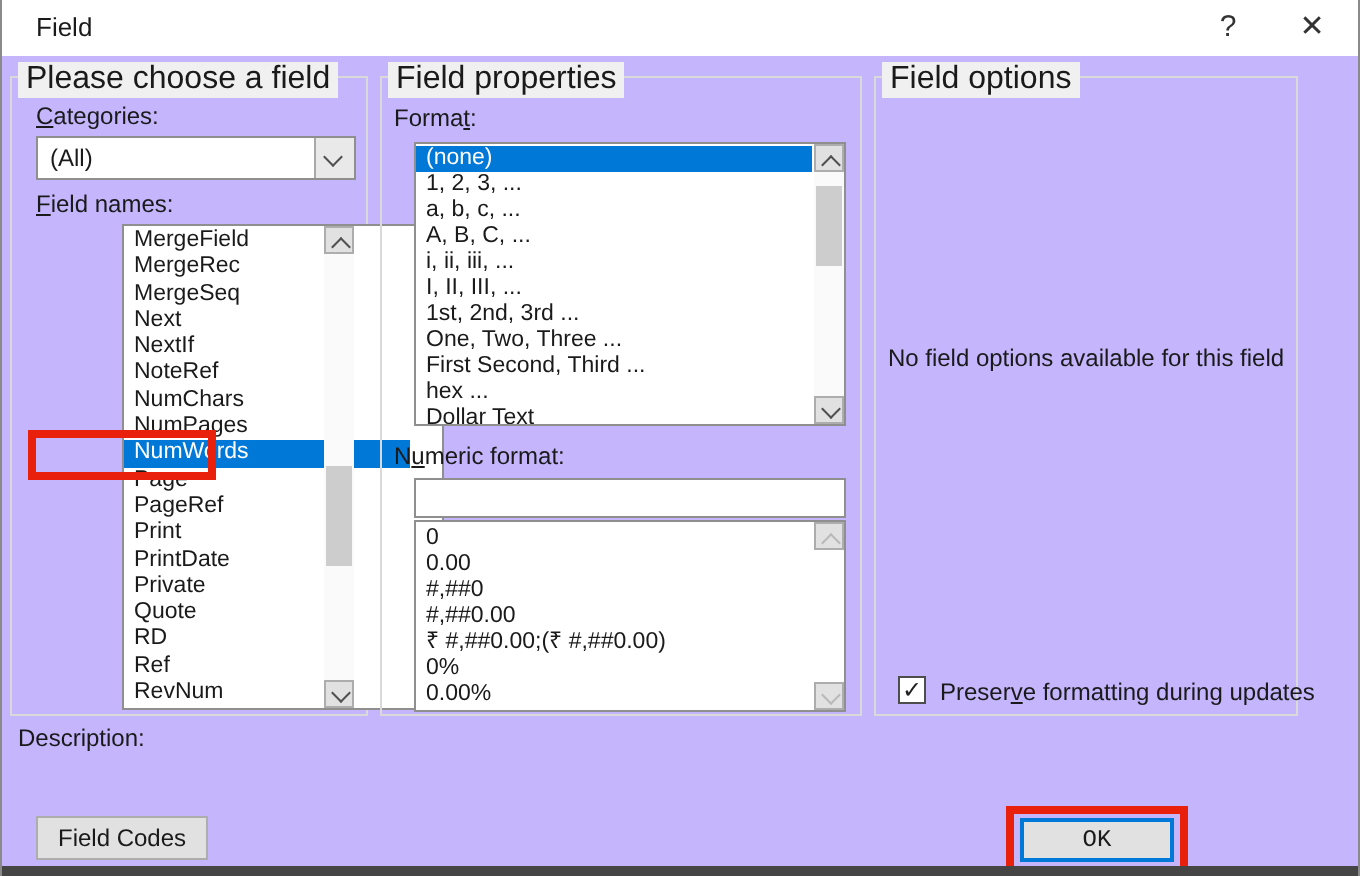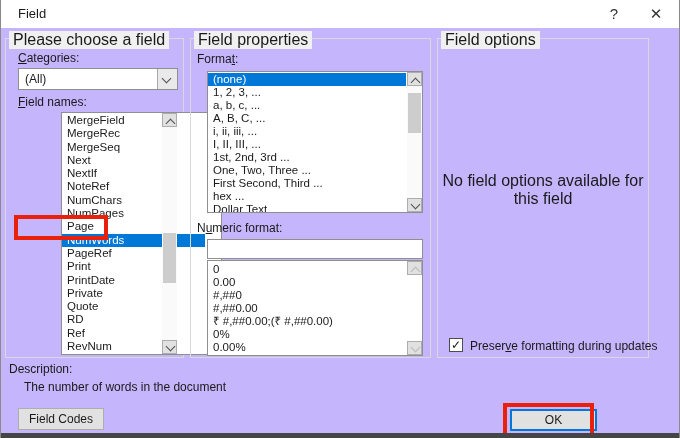--- a/index.html
+++ b/index.html
@@ -55,35 +55,35 @@
   .sb .btn .chev { left:4px; }
   .sb .btn.top .chev { top:6px; } .sb .btn.bot .chev { top:2px; }
   .sb .thumb { position:absolute; left:1px; width:13px; background:#cdcdcd; }
 
   .textinput { position:absolute; left:206px; top:239px; width:216px; height:20px;
                background:#fff; border:1px solid #8f8f8f; font-size:12px; padding:0 4px;
                font-family:"Liberation Sans", sans-serif; }
 
   
   .no-options { position:absolute; left:0; top:133px; width:100%; text-align:center;
-                font-size:16px; color:#1a1a1a; }
+                font-size:12px; color:#1a1a1a; }
   .checkrow { position:absolute; left:11px; top:299px; }
   .checkbox { position:absolute; left:0; top:0; width:14px; height:14px; background:#fff;
               border:1px solid #4d4d4d; text-align:center; line-height:13px; font-size:12px; color:#222; }
   .checkrow .lbl { left:21px; top:1px; }
 
   
   .desc-label { left:8px; top:362px; }
   .desc-text  { left:23px; top:380px; }
 
   
   .btn { position:absolute; height:22px; background:#e1e1e1; border:1px solid #adadad;
          font-size:12px; color:#1a1a1a; text-align:center; line-height:20px; }
   .btn-fieldcodes { left:17px; top:408px; width:86px; }
-  .btn-ok { left:509px; top:409px; width:87px; border:2px solid #0078d7; line-height:18px; }
+  .btn-ok { left:509px; top:409px; width:77px; border:2px solid #0078d7; line-height:18px;font-family:Liberation Mono, monospace; }
   .btn-cancel { left:617px; top:409px; width:56px;margin-top:41px; }
 
   
   .annotation { position:absolute; border:4px solid #e8200c; background:transparent; }
   .ann-numwords { left:13px; top:215px; width:94px; height:25px; }
   .ann-ok { left:502px; top:403px; width:91px; height:34px; }
 </style>
 </head>
 <body>
 
@@ -112,22 +112,22 @@
 
   <div class="listbox" style="left:16px; top:112px; width:161px; height:243px; padding:1px 16px 1px 0;margin-left:44px;">
   <div class="li">MergeField</div>
       <div class="li">MergeRec</div>
       <div class="li">MergeSeq</div>
       <div class="li">Next</div>
       <div class="li">NextIf</div>
       <div class="li">NoteRef</div>
       <div class="li">NumChars</div>
       <div class="li">NumPages</div>
+      <div class="li sel">NumWords</div>
       <div class="li">Page</div>
-      <div class="li sel">NumWords</div>
       <div class="li">PageRef</div>
       <div class="li">Print</div>
       <div class="li">PrintDate</div>
       <div class="li">Private</div>
       <div class="li">Quote</div>
       <div class="li">RD</div>
       <div class="li">Ref</div>
       <div class="li">RevNum</div>
     </div>
   <div class="sb" style="position:absolute; left:161px; top:113px; width:15px; height:241px;">
@@ -195,21 +195,20 @@
   <div class="group g3">
     <span class="group-label">Field options</span>
     <div class="no-options">No field options available for this field</div>
     <div class="checkrow">
       <span class="checkbox"><span>✓</span></span>
       <span class="lbl"><span>Preser</span><span class="key">v</span><span>e formatting during updates</span></span>
     </div>
   </div>
 
   <div class="lbl desc-label">Description:</div>
-  <div class="lbl desc-text">The number of words in the document</div>
 
   <div class="btn btn-fieldcodes"><span>F</span><span class="key">i</span><span>eld Codes</span></div>
   <div class="btn btn-ok">OK</div>
   <div class="annotation ann-ok"></div>
   <div class="btn btn-cancel">Cancel</div>
 
   <div class="bottom-band"></div>
 </div>
 
 </body></html>

